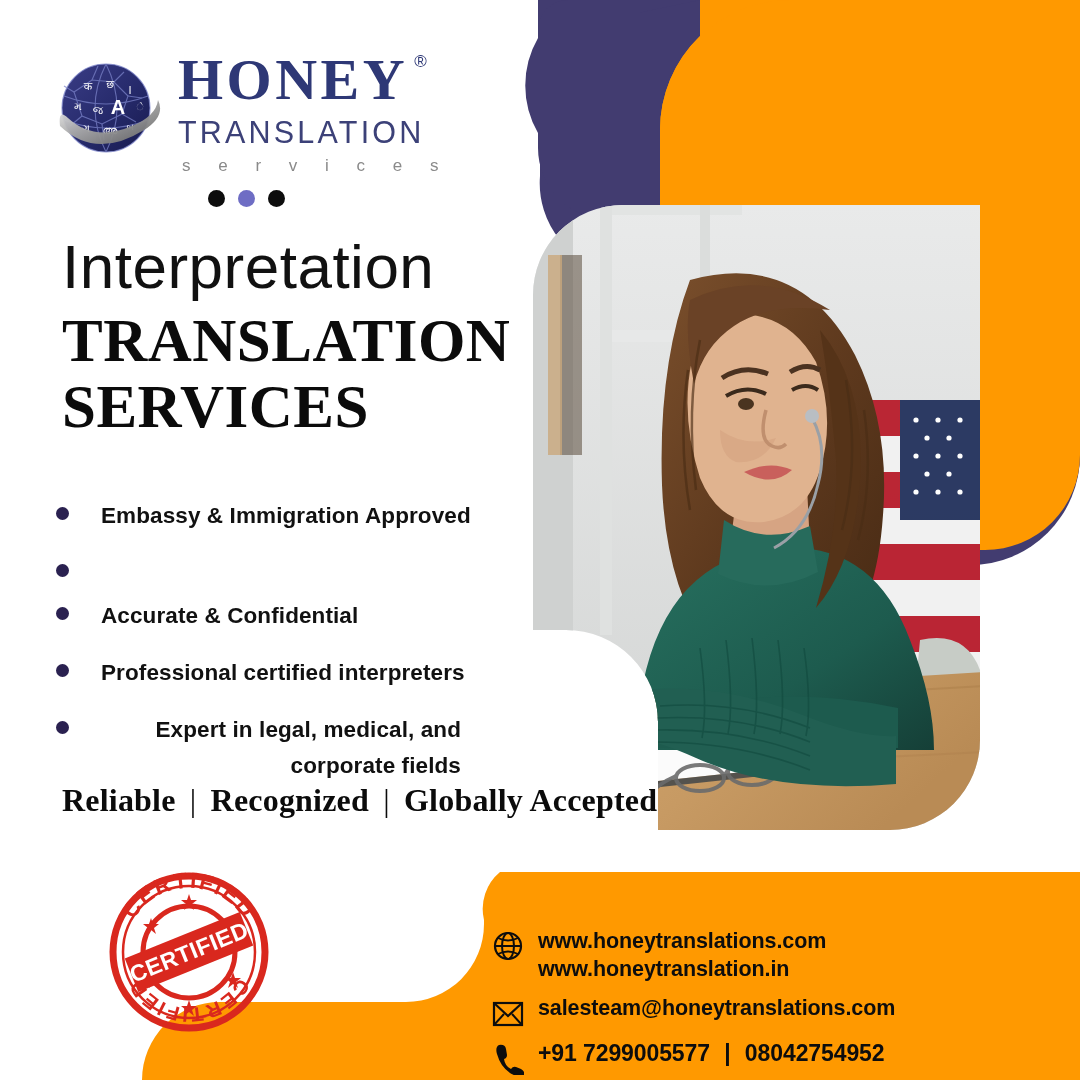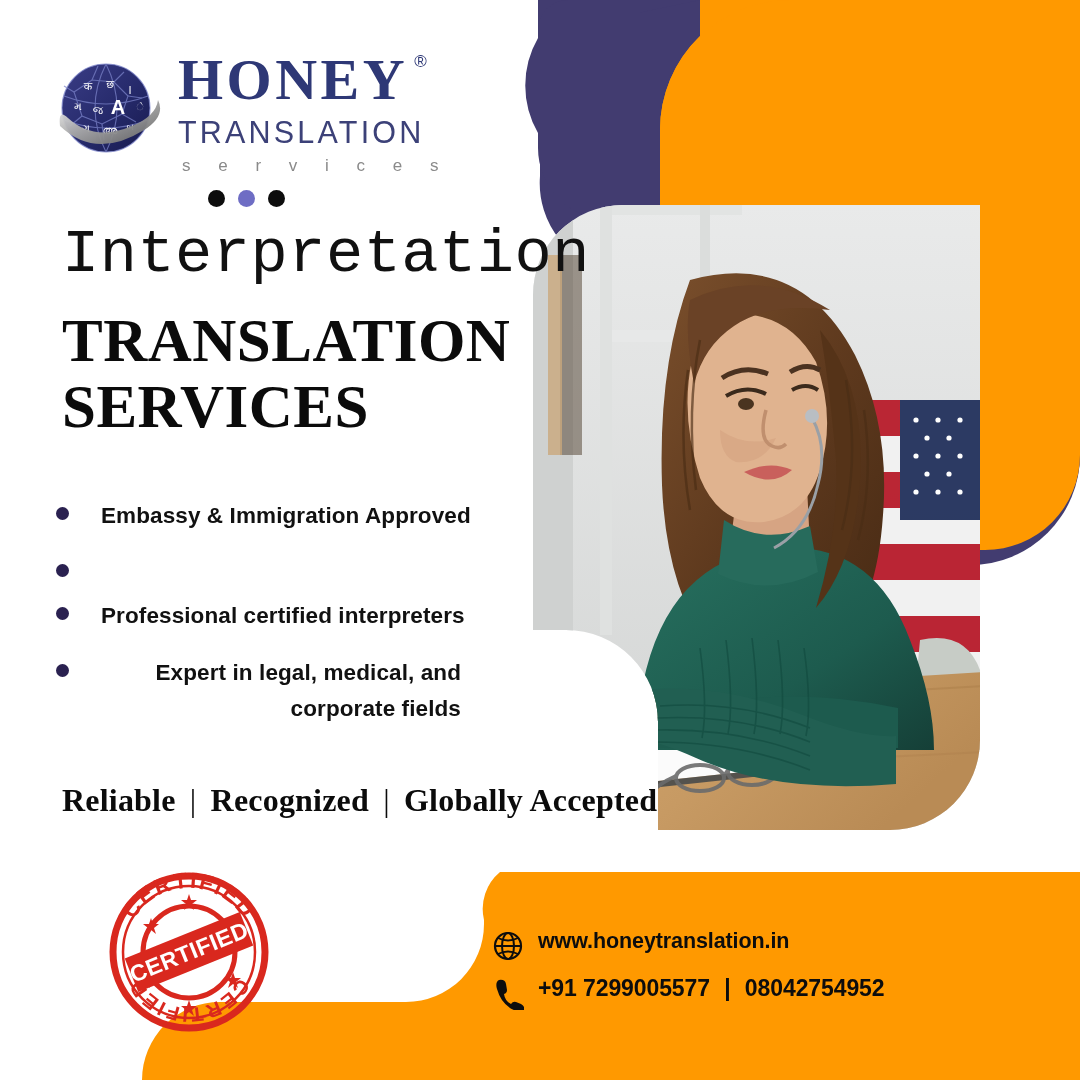--- a/index.html
+++ b/index.html
@@ -39,22 +39,22 @@
     font-size:17px;color:#8a8a8a;letter-spacing:11.5px;
     margin-top:6px;font-weight:400;padding-left:4px;
   }
   .dots{position:absolute;left:208px;top:190px;display:flex;gap:13px;}
   .dot{width:17px;height:17px;border-radius:50%;}
   .dot.k{background:#0d0d0d;}
   .dot.p{background:#6e6dc4;}
 
   
   .h-interp{
-    position:absolute;left:62px;top:224px;
-    font-family:Liberation Mono, monospace;
+    position:absolute;left:62px;top:236px;
+    font-family:Liberation Sans, sans-serif;
     font-size:62px;color:#111;font-weight:400;letter-spacing:0.5px;
     line-height:1;
   }
   .h-main{
     position:absolute;left:62px;top:308px;
     font-family:"Liberation Serif", serif;
     font-weight:700;font-size:61px;line-height:1.08;color:#0b0b0b;
     letter-spacing:0.5px;
   }
 
@@ -432,20 +432,24 @@
   <div class="bullets">
     <div class="bullet">
       <span class="bd"></span>
       <span class="btxt">Embassy &amp; Immigration Approved</span>
     </div>
     <div class="bullet">
       <span class="bd"></span>
     </div>
     <div class="bullet">
       <span class="bd"></span>
+      <span class="btxt">Accurate &amp; Confidential</span>
+    </div>
+    <div class="bullet">
+      <span class="bd"></span>
       <span class="btxt">Professional certified interpreters</span>
     </div>
     <div class="bullet">
       <span class="bd"></span>
       <span class="btxt" style="max-width:360px;display:inline-block;">Expert in legal, medical, and corporate fields</span>
     </div>
   </div>
 
   <div class="tagline">
     <span>Reliable</span>
@@ -496,24 +500,36 @@
       <span class="cicon">
         <svg width="32" height="32" viewBox="0 0 32 32">
           <circle cx="16" cy="16" r="13" fill="none" stroke="#0d0d0d" stroke-width="2.2"></circle>
           <ellipse cx="16" cy="16" rx="6" ry="13" fill="none" stroke="#0d0d0d" stroke-width="2"></ellipse>
           <line x1="3" y1="16" x2="29" y2="16" stroke="#0d0d0d" stroke-width="2"></line>
           <path d="M6,8 q10,5 20,0" fill="none" stroke="#0d0d0d" stroke-width="1.8"></path>
           <path d="M6,24 q10,-5 20,0" fill="none" stroke="#0d0d0d" stroke-width="1.8"></path>
         </svg>
       </span>
       <span class="ctext">
+        <span class="l2">www.honeytranslations.com</span>
         <span class="l2">www.honeytranslation.in</span>
       </span>
     </div>
 
+    <div class="crow mail">
+      <span class="cicon">
+        <svg width="32" height="26" viewBox="0 0 32 26">
+          <rect x="2" y="2" width="28" height="22" fill="none" stroke="#0d0d0d" stroke-width="2.2"></rect>
+          <path d="M2,2 L16,15 L30,2" fill="none" stroke="#0d0d0d" stroke-width="2.2"></path>
+          <path d="M2,24 L12,13" fill="none" stroke="#0d0d0d" stroke-width="2"></path>
+          <path d="M30,24 L20,13" fill="none" stroke="#0d0d0d" stroke-width="2"></path>
+        </svg>
+      </span>
+      <span class="ctext">salesteam@honeytranslations.com</span>
+    </div>
 
     <div class="crow tel">
       <span class="cicon">
         <svg width="32" height="32" viewBox="0 0 32 32">
           <path d="M7,2 q6,-1 7,4 l1,6 q0,3 -3,4 q1,7 7,10 q2,-3 5,-2 l5,2 q4,2 3,6 q-1,3 -5,2 Q10,29 5,11 Q3,4 7,2 Z" fill="#0d0d0d"></path>
         </svg>
       </span>
       <span class="ctext">
         <span>+91 7299005577</span>
         <span style="padding:0 8px;">|</span>

